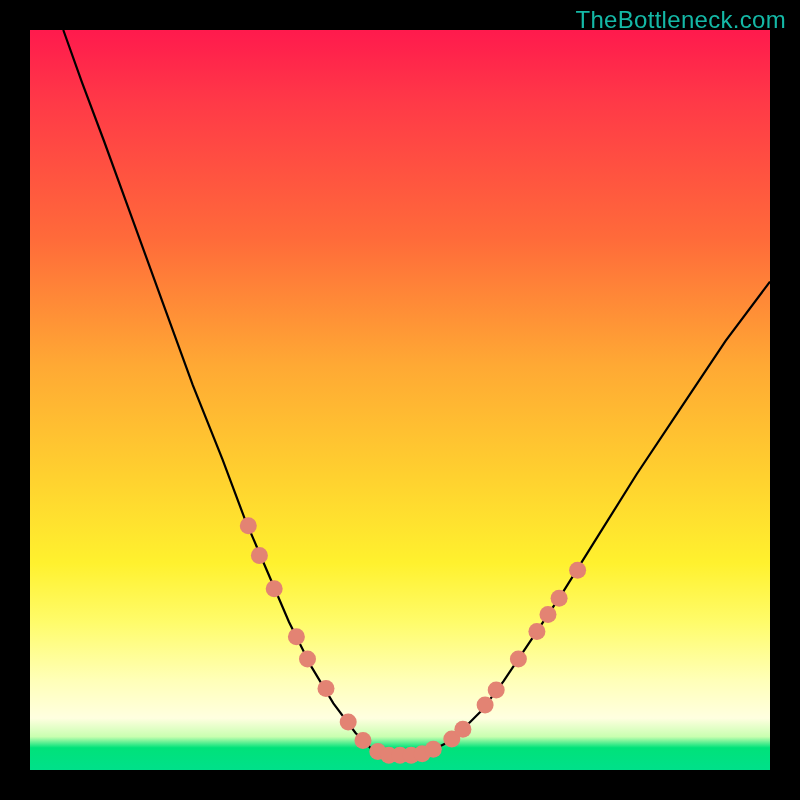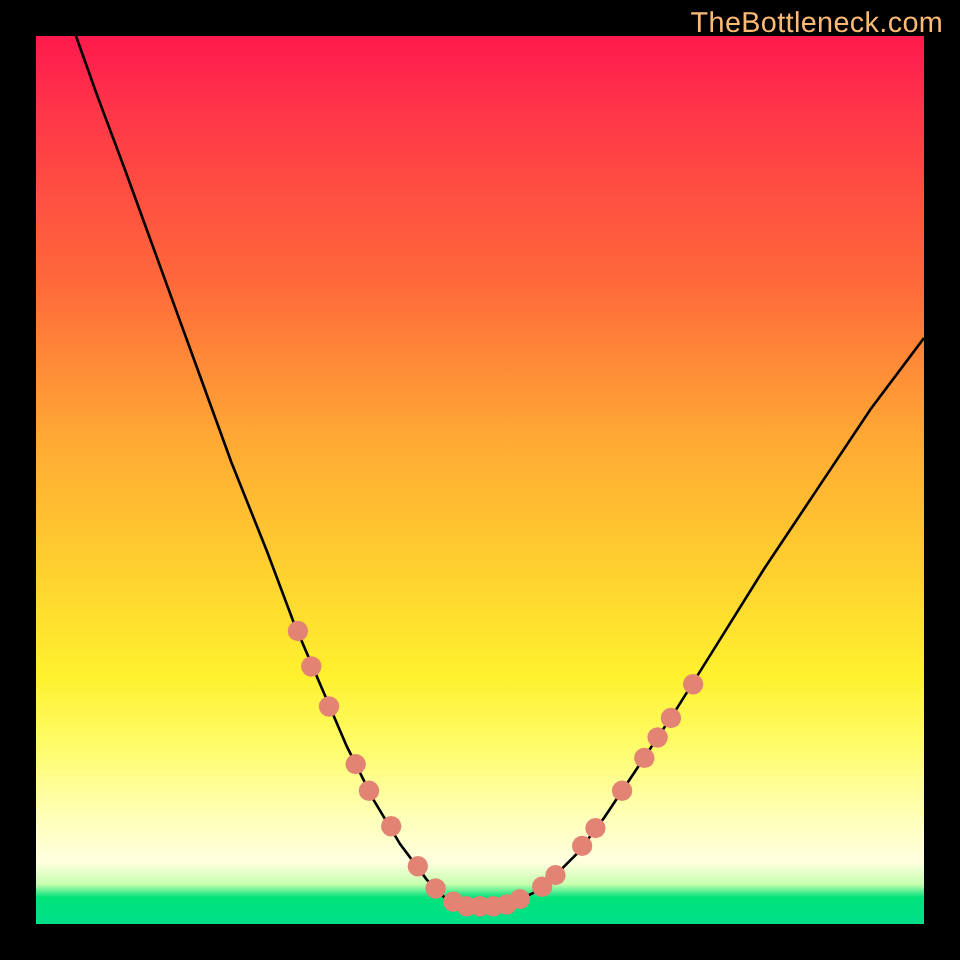--- a/index.html
+++ b/index.html
@@ -39,21 +39,21 @@
       #ffffe0 93%,
       #c9ffb0 95.5%,
       #00e27a 97%,
       #00e08a 100%
     );
   }
   .watermark {
     position: absolute;
     top: 6px;
     right: 14px;
-    color: #fdba74;
+    color: #14b8a6;
     font-size: 24px;
     font-weight: 500;
     letter-spacing: 0.3px;
     user-select: none;
   }
   svg.curve {
     position: absolute;
     left: 30px;
     top: 30px;
     width: 740px;

